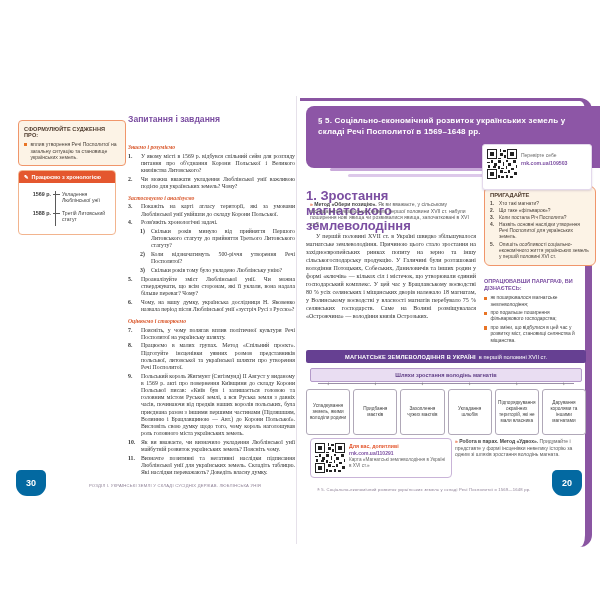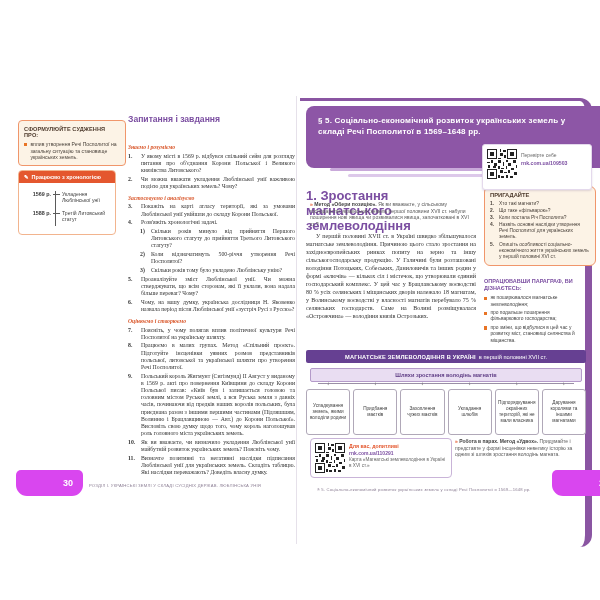--- a/index.html
+++ b/index.html
@@ -32,22 +32,22 @@
   
   .qcol{left:128px;top:114px;width:167px;font-family:"Liberation Serif",serif;}
   .qtitle{font-family:"Liberation Sans",sans-serif;font-size:8.6px;font-weight:bold;color:#7b4ea1;margin-bottom:20px;}
   .subhead{font-size:5.7px;font-weight:bold;font-style:italic;color:#d9572b;margin:5px 0 2.5px;}
   .qitem{position:relative;padding-left:13px;font-size:5.8px;line-height:1.24;text-align:justify;
          color:#333;margin-bottom:1.5px;}
   .qitem .n{position:absolute;left:0;top:0;font-weight:bold;}
   .qitem.sub{margin-left:12px;padding-left:11px;}
 
   
-  .pagebadge{width:30px;height:26px;background:#d946ef;color:#fff;font-weight:bold;font-size:9px;
-             display:flex;align-items:center;justify-content:center;border-radius:5px 5px 11px 11px;z-index:5;padding-left:37px;}
+  .pagebadge{width:30px;height:26px;background:#0369a1;color:#fff;font-weight:bold;font-size:9px;
+             display:flex;align-items:center;justify-content:center;border-radius:5px 5px 11px 11px;z-index:5;}
   .foottext{font-size:4.2px;color:#8e8096;letter-spacing:.2px;text-align:center;}
 
   
   .banner{left:306px;top:106px;width:256px;height:46px;background:#8d56a6;border-radius:8px;
           padding:9px 100px 7px 12px;}
   .banner .t{color:#fff;font-size:8px;font-weight:bold;line-height:1.4;letter-spacing:.2px;}
   .ribbon1{left:330px;top:168px;width:252px;height:3px;background:#c9a9da;border-radius:2px;}
   .ribbon2{left:348px;top:174px;width:234px;height:3px;background:#ddc9ea;border-radius:2px;}
   .qrcheck{left:482px;top:144px;width:100px;height:36px;background:#fff;border:1px solid #e4d9ec;
            border-radius:3px;box-shadow:0 1px 2px rgba(90,60,120,.18);padding:4px;display:flex;gap:4px;z-index:4;}

